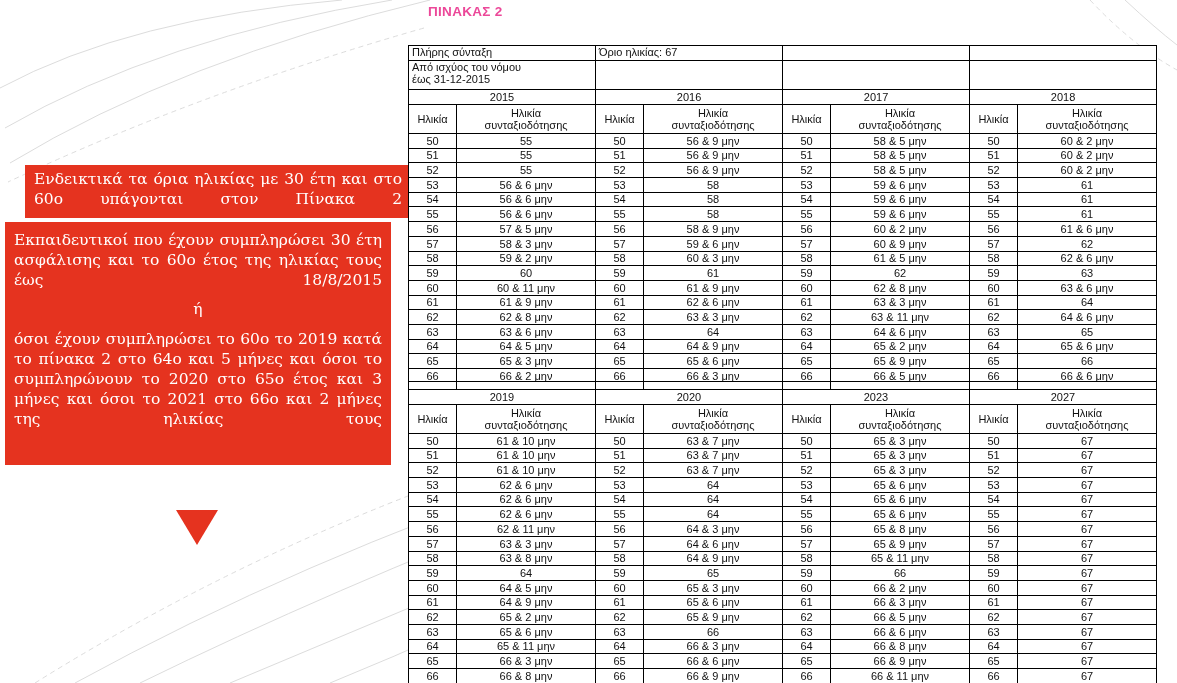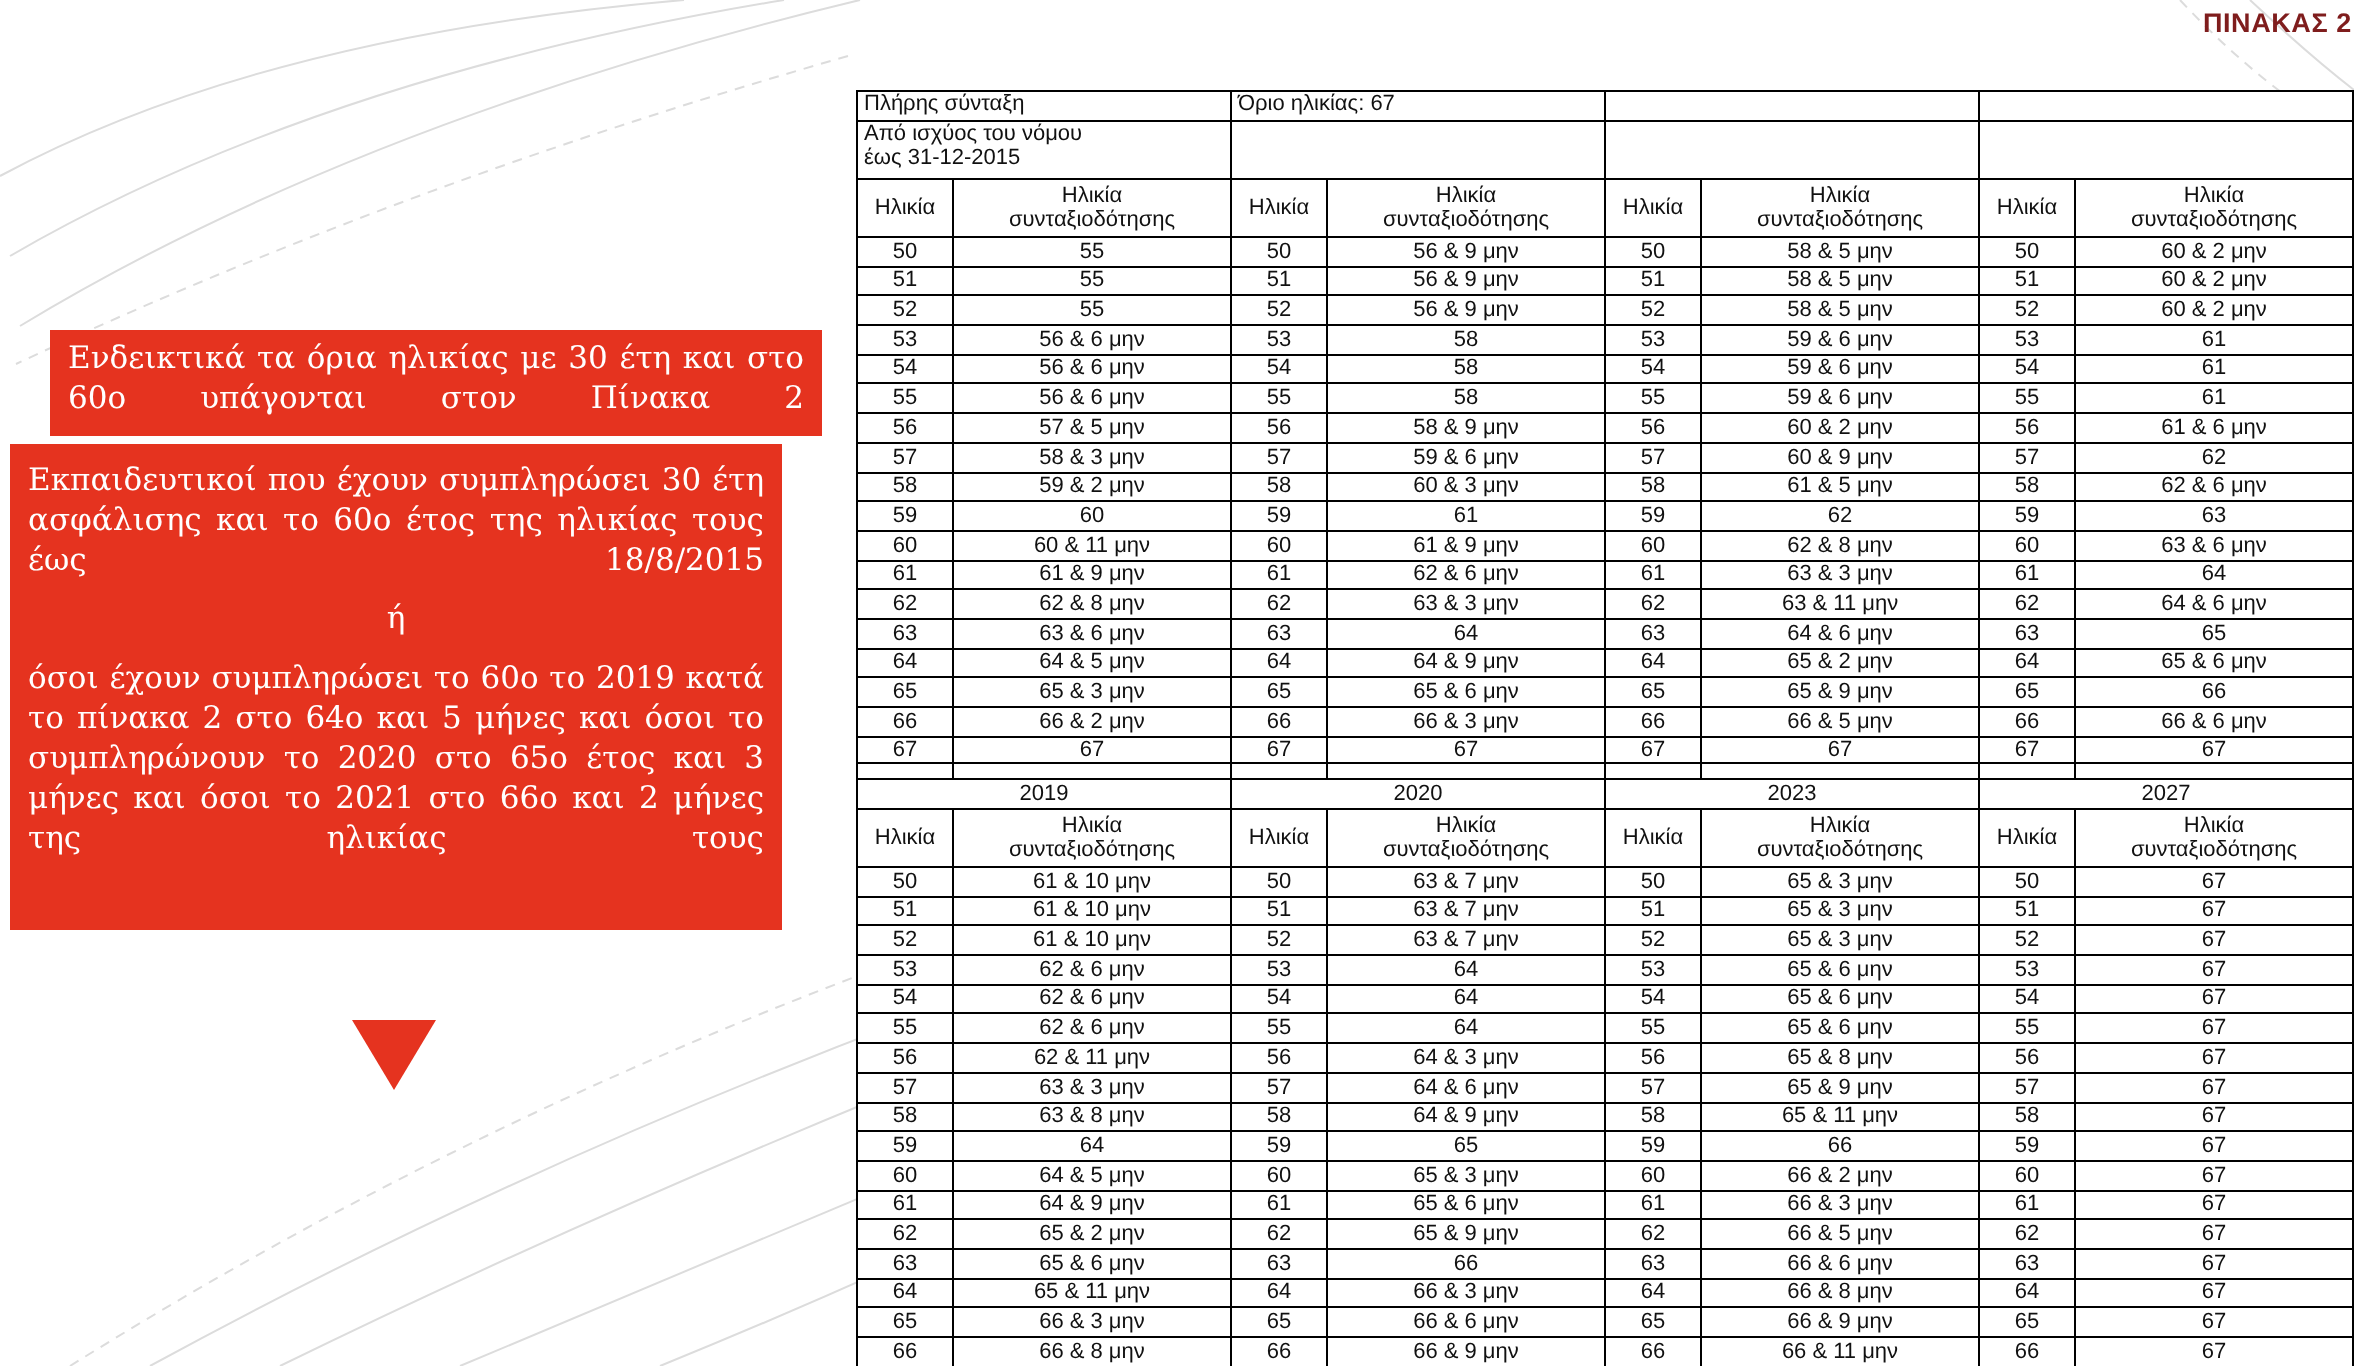--- a/index.html
+++ b/index.html
@@ -1,36 +1,36 @@
 <!DOCTYPE html>
 <html><head>
 <meta charset="utf-8">
 <style>
   html,body{margin:0;padding:0;background:#fff}
   #stage{position:relative;width:1177px;height:683px;background:#fff;overflow:hidden;
          font-family:"Liberation Sans",sans-serif;color:#111}
   .deco{position:absolute;left:0;top:0;pointer-events:none}
 
-  #page-title{position:absolute;left:428px;top:4px;width:748px;text-align:right;
-              font-weight:bold;font-size:13.5px;letter-spacing:.3px;color:#7f1d1d}
+  #page-title{position:absolute;left:428px;top:4px;width:748px;text-align:left;
+              font-weight:bold;font-size:13.5px;letter-spacing:.3px;color:#ec4899}
 
   
   .callout{position:absolute;left:5px;box-sizing:border-box;color:#fff;
            font-family:"DejaVu Serif",serif;font-size:15.5px;line-height:1.28}
   #callout-box1{top:165px;width:386px;height:53px;padding:5px 9px}
   #callout-box2{top:222px;width:386px;height:243px;padding:9px 9px}
   .callout p{margin:0;text-align:justify;text-align-last:justify}
   .callout p.or{text-align:center;text-align-last:center;margin:10px 0 10px}
   #callout-box2 p.first{margin-bottom:2px}
   #callout-tail{position:absolute;left:176px;top:510px;width:0;height:0;
                 border-left:21px solid transparent;border-right:21px solid transparent;
                 border-top:35px solid #e5331f}
 
   
-  table.ret{position:absolute;left:428px;border-collapse:collapse;table-layout:fixed;
+  table.ret{position:absolute;left:408px;border-collapse:collapse;table-layout:fixed;
             width:748px;background:#fff}
   #table-top{top:45px}
   #table-bottom{top:381px}
   table.ret td{border:1px solid #000;font-size:11px;line-height:1.12;text-align:center;
                padding:0;vertical-align:middle;overflow:hidden}
   table.ret td.lft{text-align:left;padding-left:3px;vertical-align:top}
   tr.hdr1 td{height:14px}
   tr.hdr2 td{height:28px}
   tr.yr   td{height:14px}
   tr.cols td{height:28px}
@@ -87,20 +87,26 @@
           <td colspan="2" class="lft">Όριο ηλικίας: 67</td>
           <td colspan="2"></td>
           <td colspan="2"></td>
         </tr>
         <tr class="hdr2">
           <td colspan="2" class="lft">Από ισχύος  του νόμου<br>έως 31-12-2015</td>
           <td colspan="2"></td>
           <td colspan="2"></td>
           <td colspan="2"></td>
         </tr>
+        <tr class="yr">
+          <td colspan="2">2015</td>
+          <td colspan="2">2016</td>
+          <td colspan="2">2017</td>
+          <td colspan="2">2018</td>
+        </tr>
         <tr class="cols">
           <td>Ηλικία</td>
           <td>Ηλικία<br>συνταξιοδότησης</td>
           <td>Ηλικία</td>
           <td>Ηλικία<br>συνταξιοδότησης</td>
           <td>Ηλικία</td>
           <td>Ηλικία<br>συνταξιοδότησης</td>
           <td>Ηλικία</td>
           <td>Ηλικία<br>συνταξιοδότησης</td>
         </tr>

